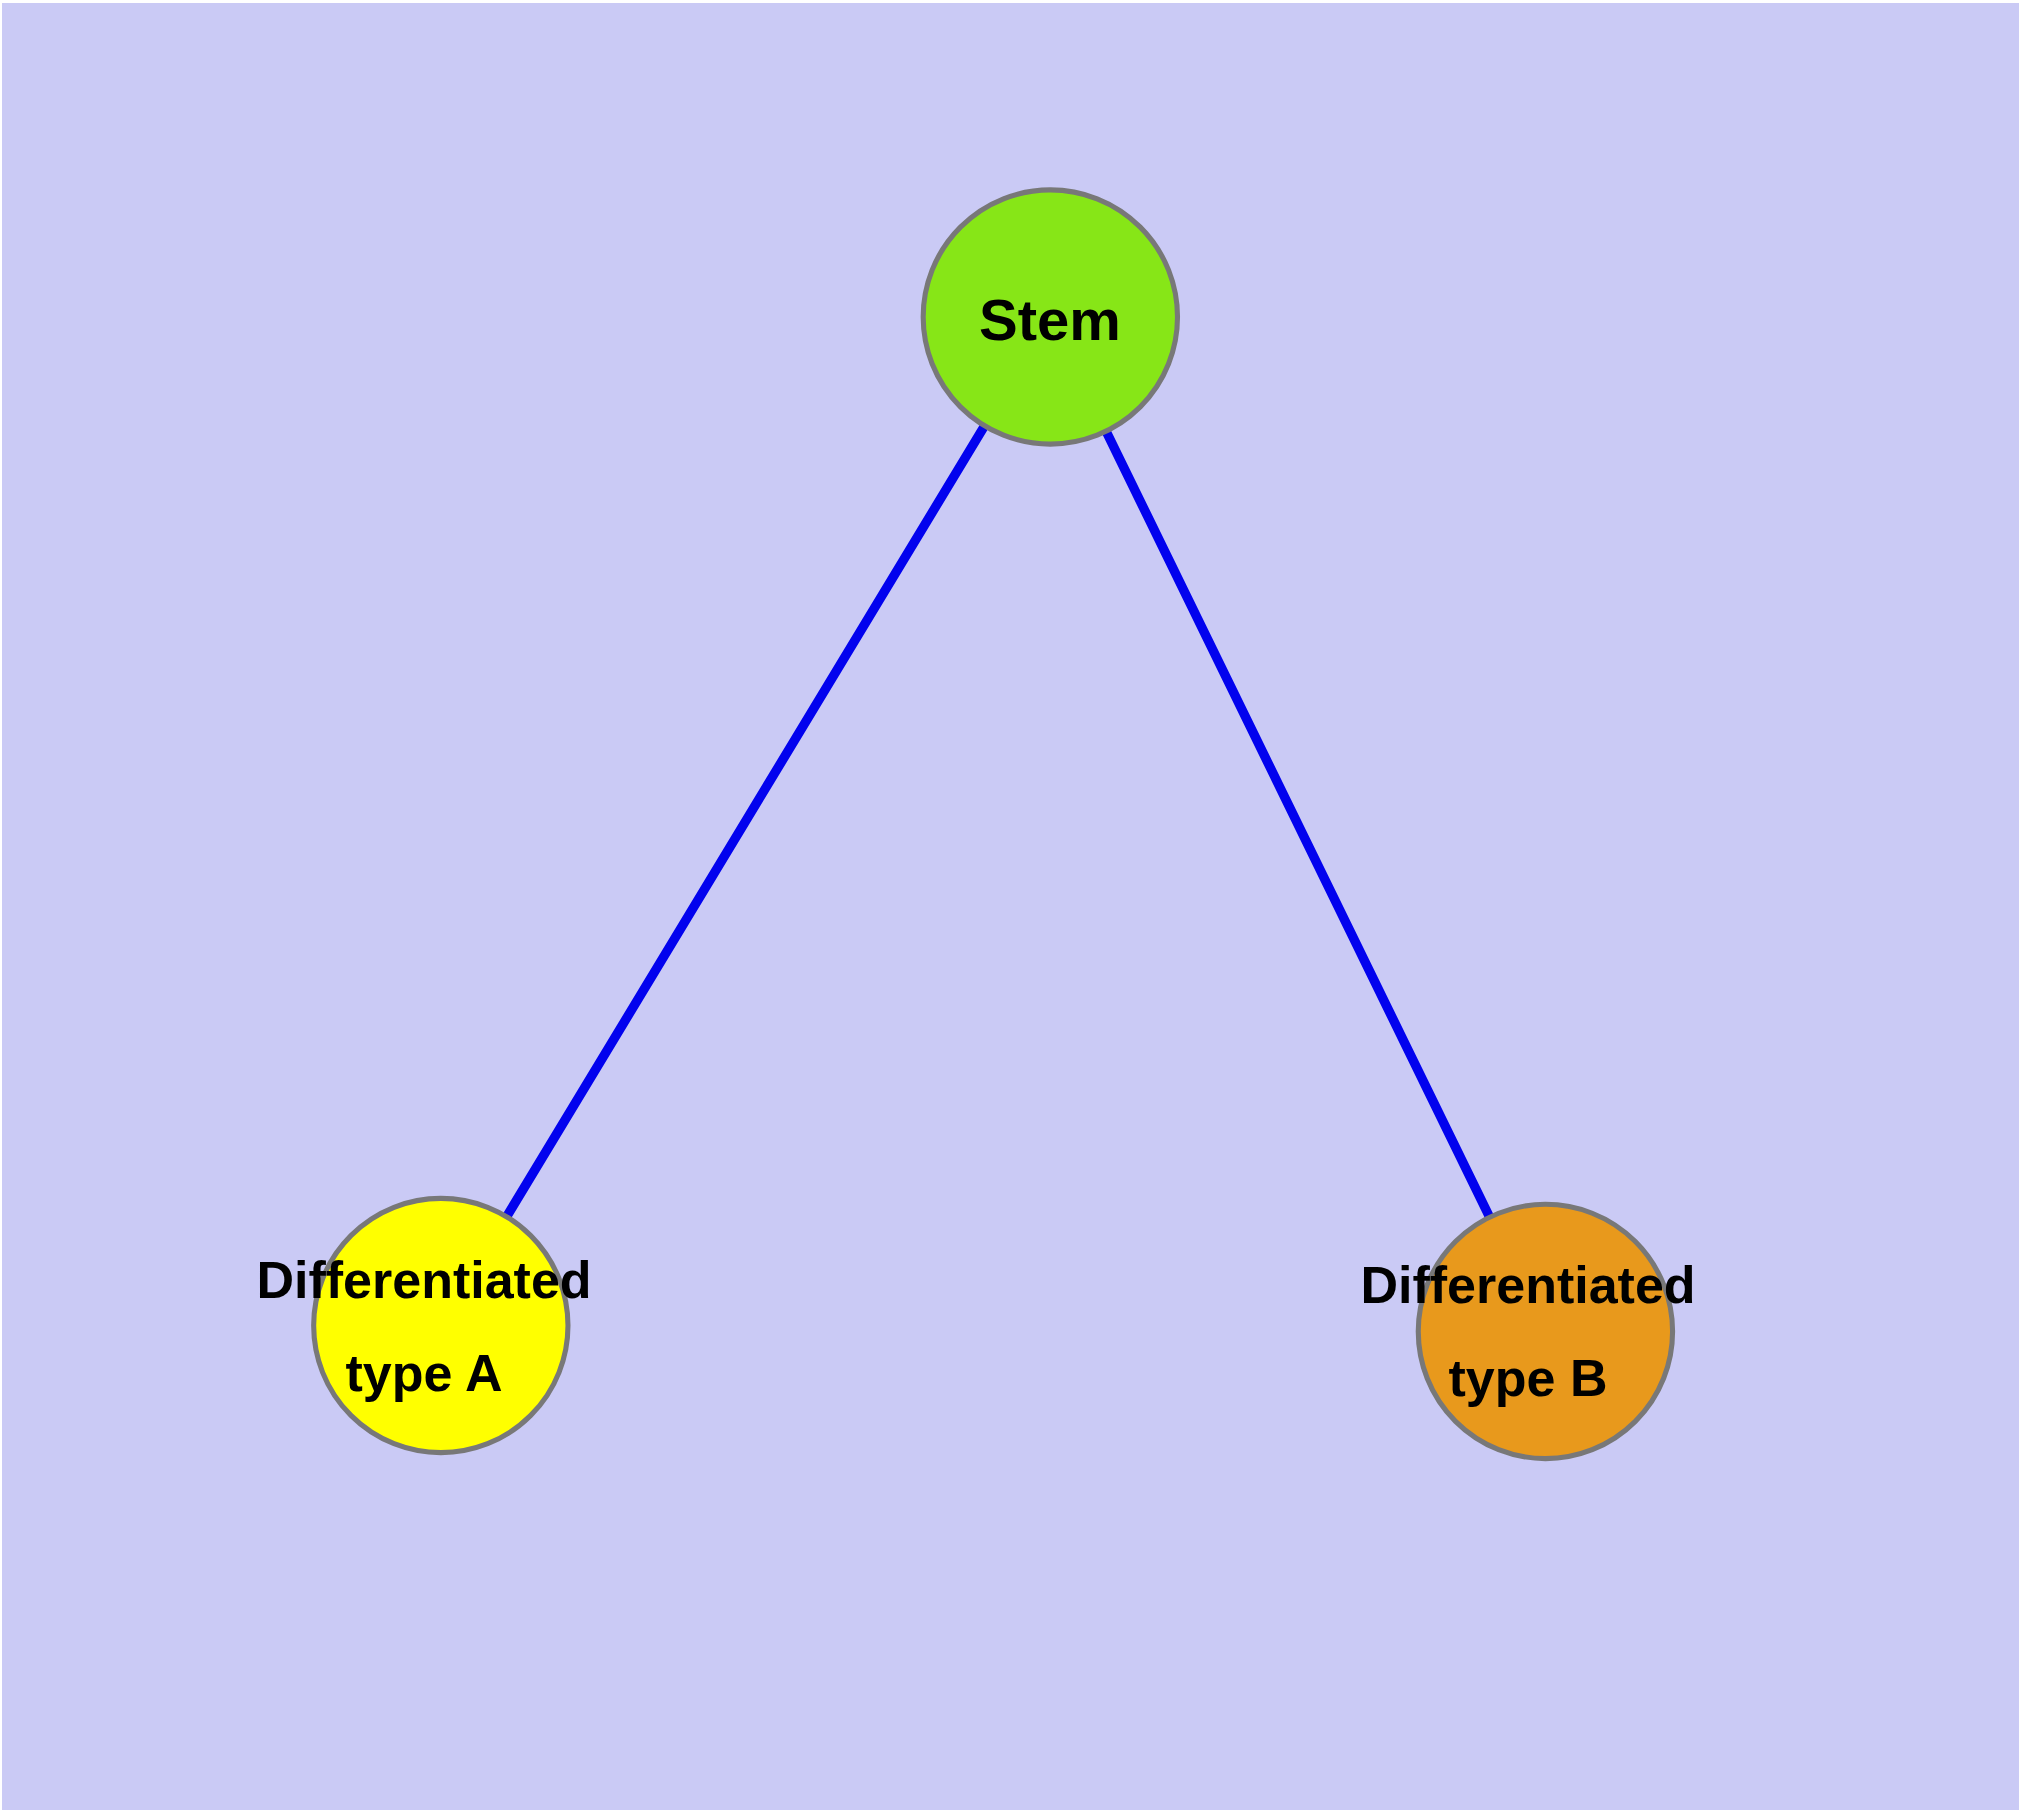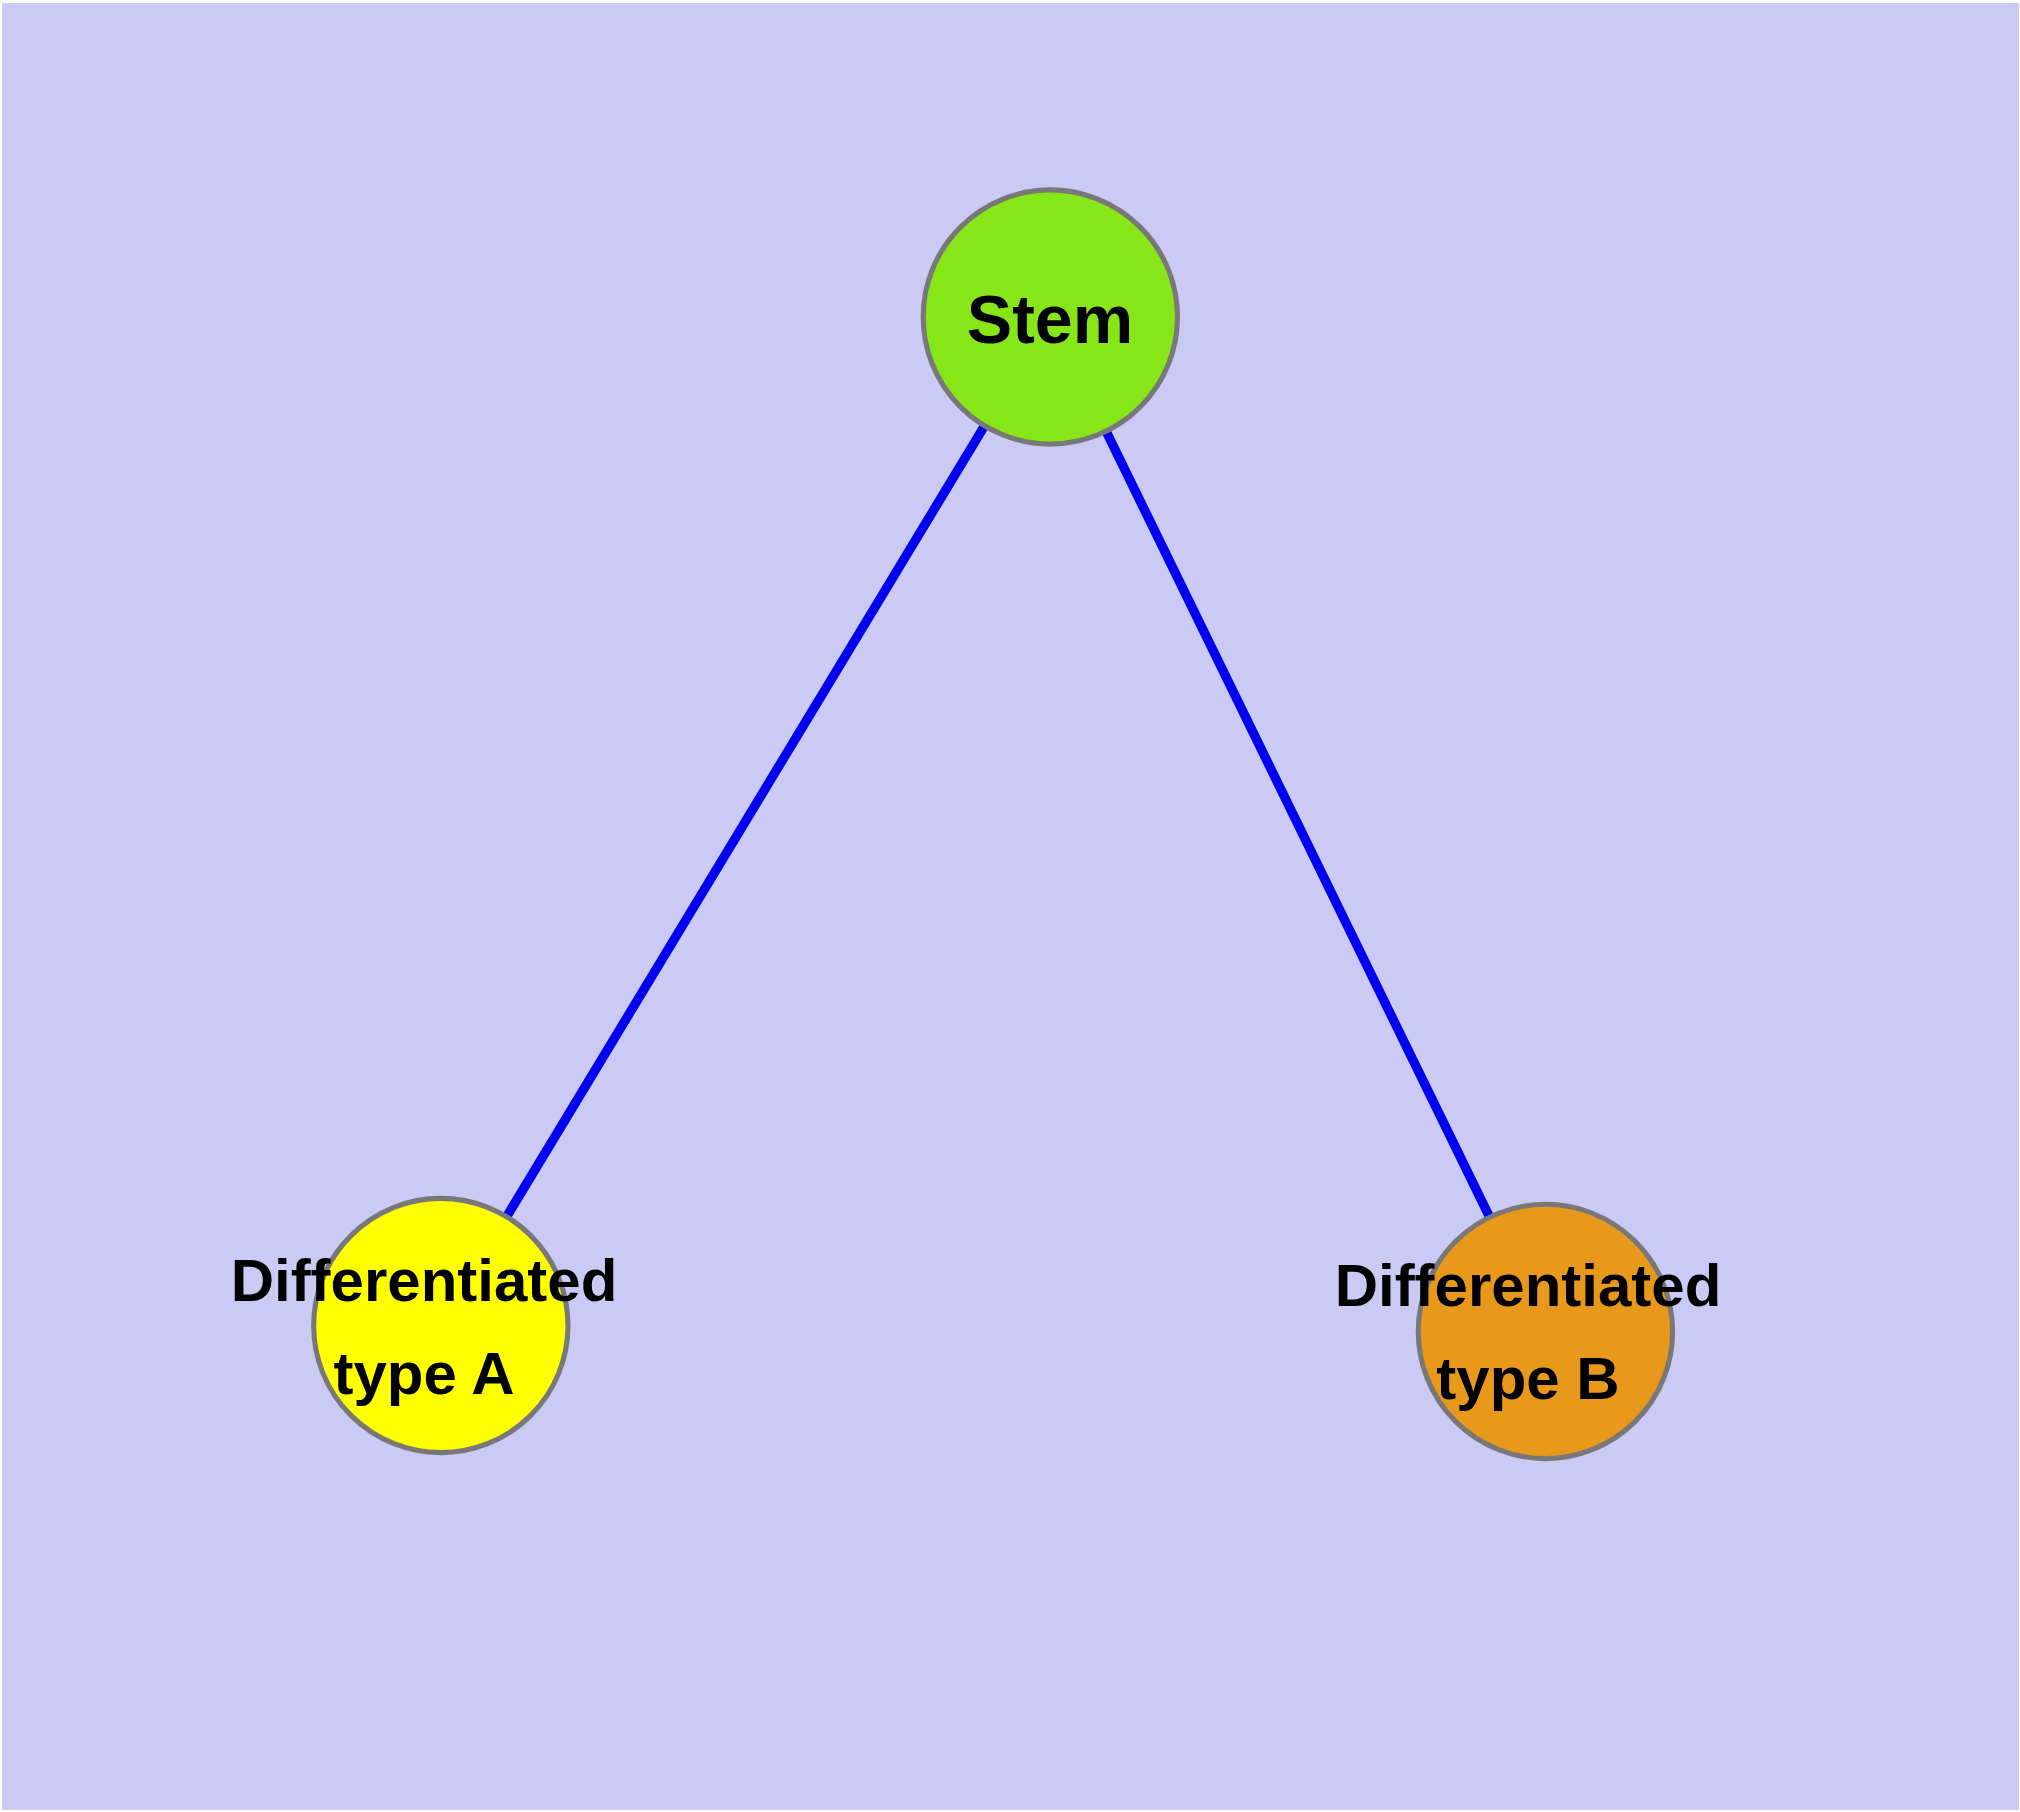--- a/index.html
+++ b/index.html
@@ -32,28 +32,28 @@
     top: -2.5px;
     width: 2021px;
     height: 1812px;
     pointer-events: none;
   }
   .node-label {
     position: absolute;
     transform: translate(-50%, -50%);
     color: #000000;
     font-weight: bold;
-    font-size: 60px;
+    font-size: 52px;
     line-height: 93px;
     text-align: center;
     white-space: pre-line;
     letter-spacing: 0px;
   }
   .node-label.single {
-    font-size: 68px;
+    font-size: 58px;
     line-height: 81px;
   }
 </style>
 </head>
 <body>
 
 <div class="canvas">
 
   <svg class="graph-svg" viewBox="0 0 2384 2138" preserveAspectRatio="none">
 

